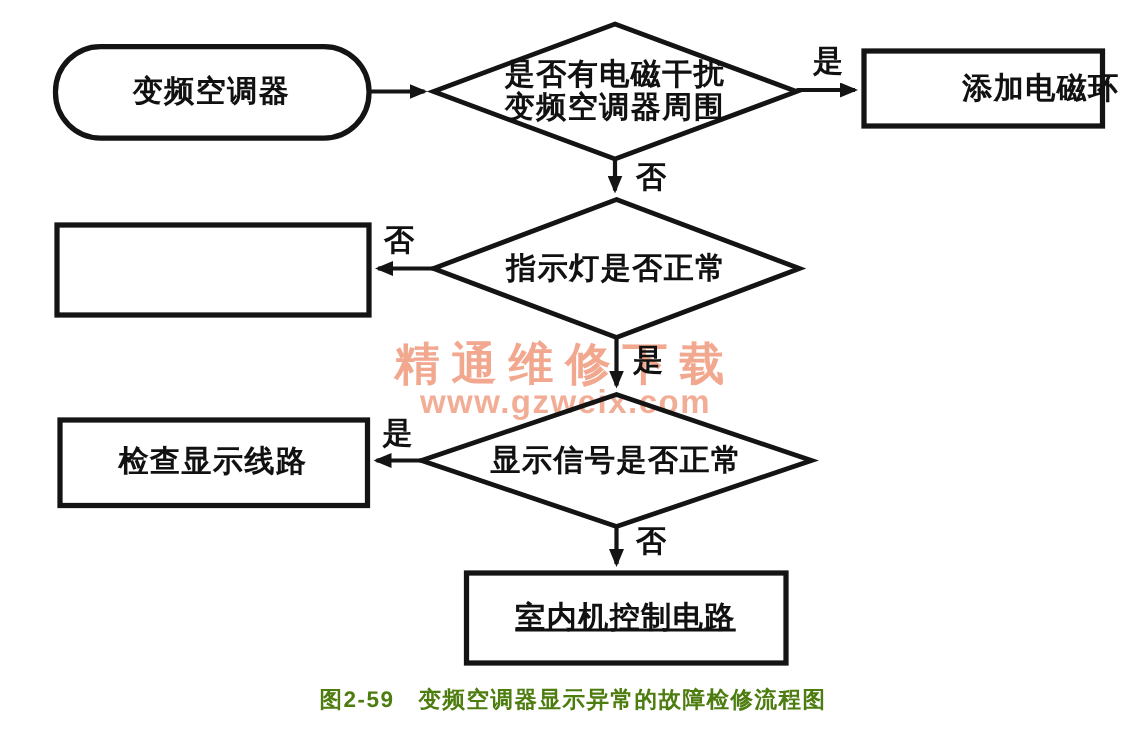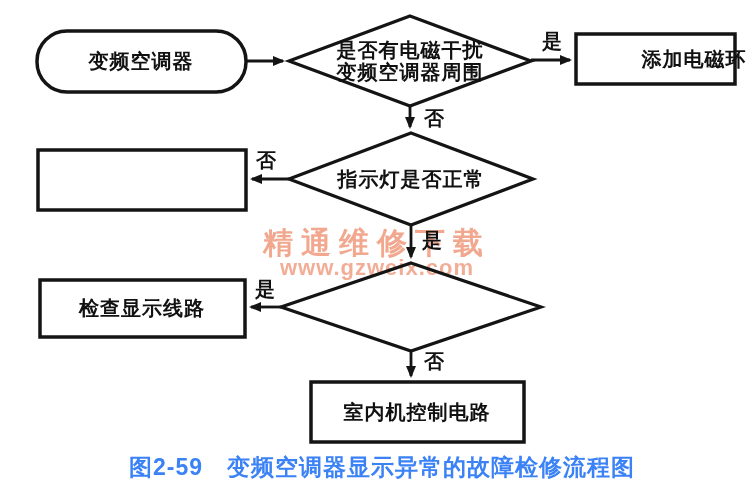--- a/index.html
+++ b/index.html
@@ -69,22 +69,22 @@
     font-size: 22px;
     font-weight: 700;
     letter-spacing: 1px;
     white-space: nowrap;
     opacity: 0.8;
   }
   .caption {
     position: absolute;
     left: 382px; top: 467px;
     transform: translate(-50%, -50%);
-    color: #3b82f6;
-    font-size: 23px;
+    color: #4d7c0f;
+    font-size: 15px;
     font-weight: 700;
     letter-spacing: 1px;
     white-space: nowrap;
     z-index: 3;
   }
 </style>
 </head>
 <body>
 
 <div class="figure">
@@ -139,24 +139,25 @@
 
     <div class="node-label" style="left:694px; top:59px;">添加电磁环</div>
 
     <div class="node-label" style="left:411px; top:179px;">
       <div>指示灯是否正常</div>
     </div>
 
     <div class="node-label" style="left:142px; top:180px;">
     </div>
 
+    <div class="node-label" style="left:411px; top:307px;">显示信号是否正常</div>
 
     <div class="node-label" style="left:142px; top:308px;">检查显示线路</div>
 
-    <div class="node-label" style="left:417px; top:412px;">
+    <div class="node-label" style="left:417px; top:412px;text-decoration:underline;">
       <div>室内机控制电路</div>
     </div>
 
     <div class="edge-label" style="left:552px; top:41px;">是</div>
     <div class="edge-label" style="left:434px; top:118px;">否</div>
     <div class="edge-label" style="left:266px; top:160px;">否</div>
     <div class="edge-label" style="left:432px; top:240px;">是</div>
     <div class="edge-label" style="left:265px; top:289px;">是</div>
     <div class="edge-label" style="left:434px; top:361px;">否</div>
   </div>

